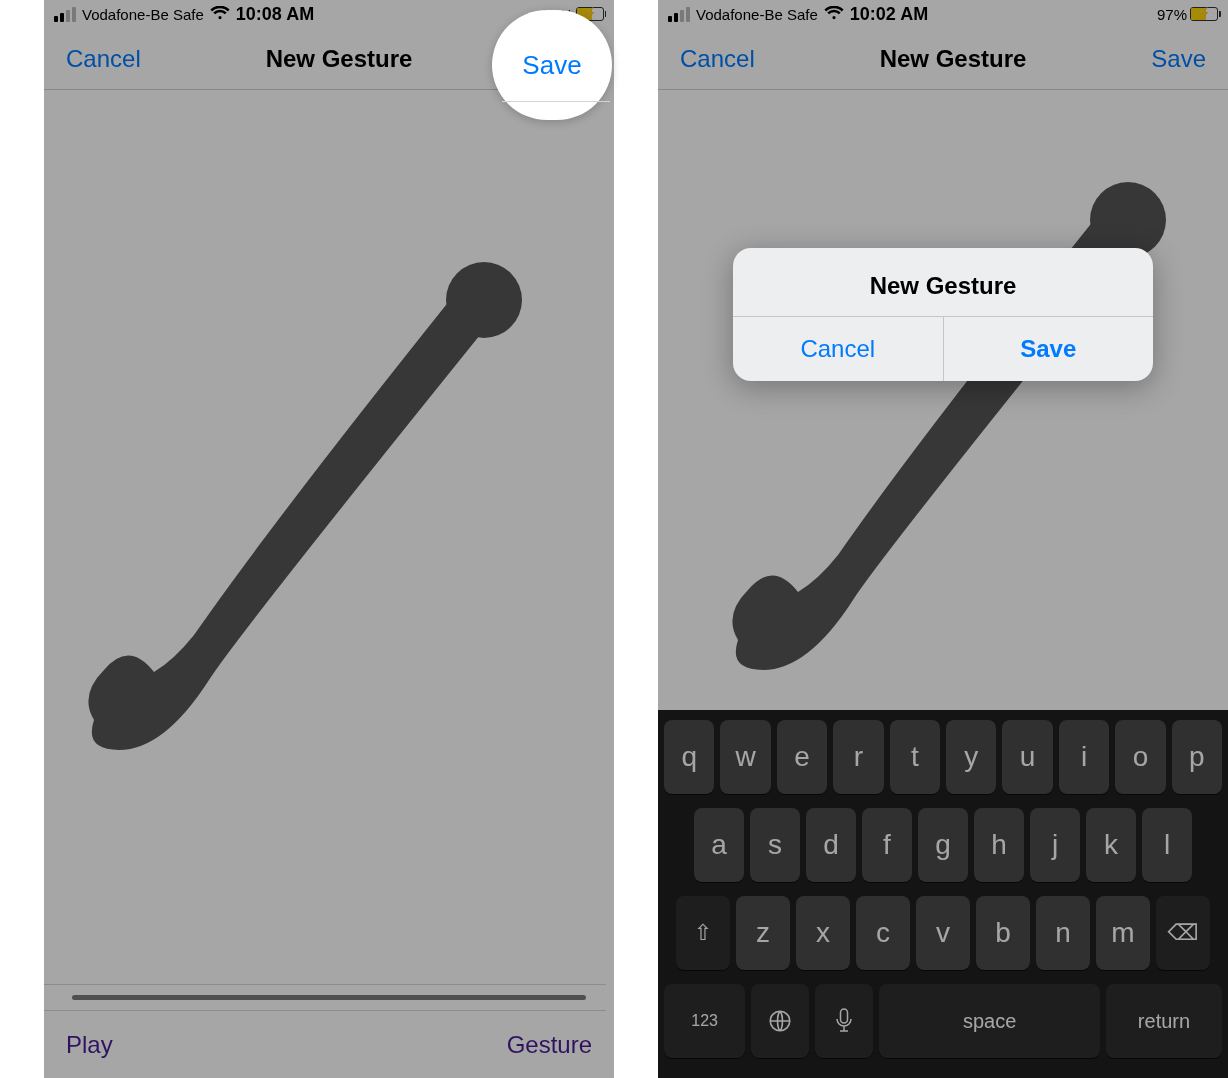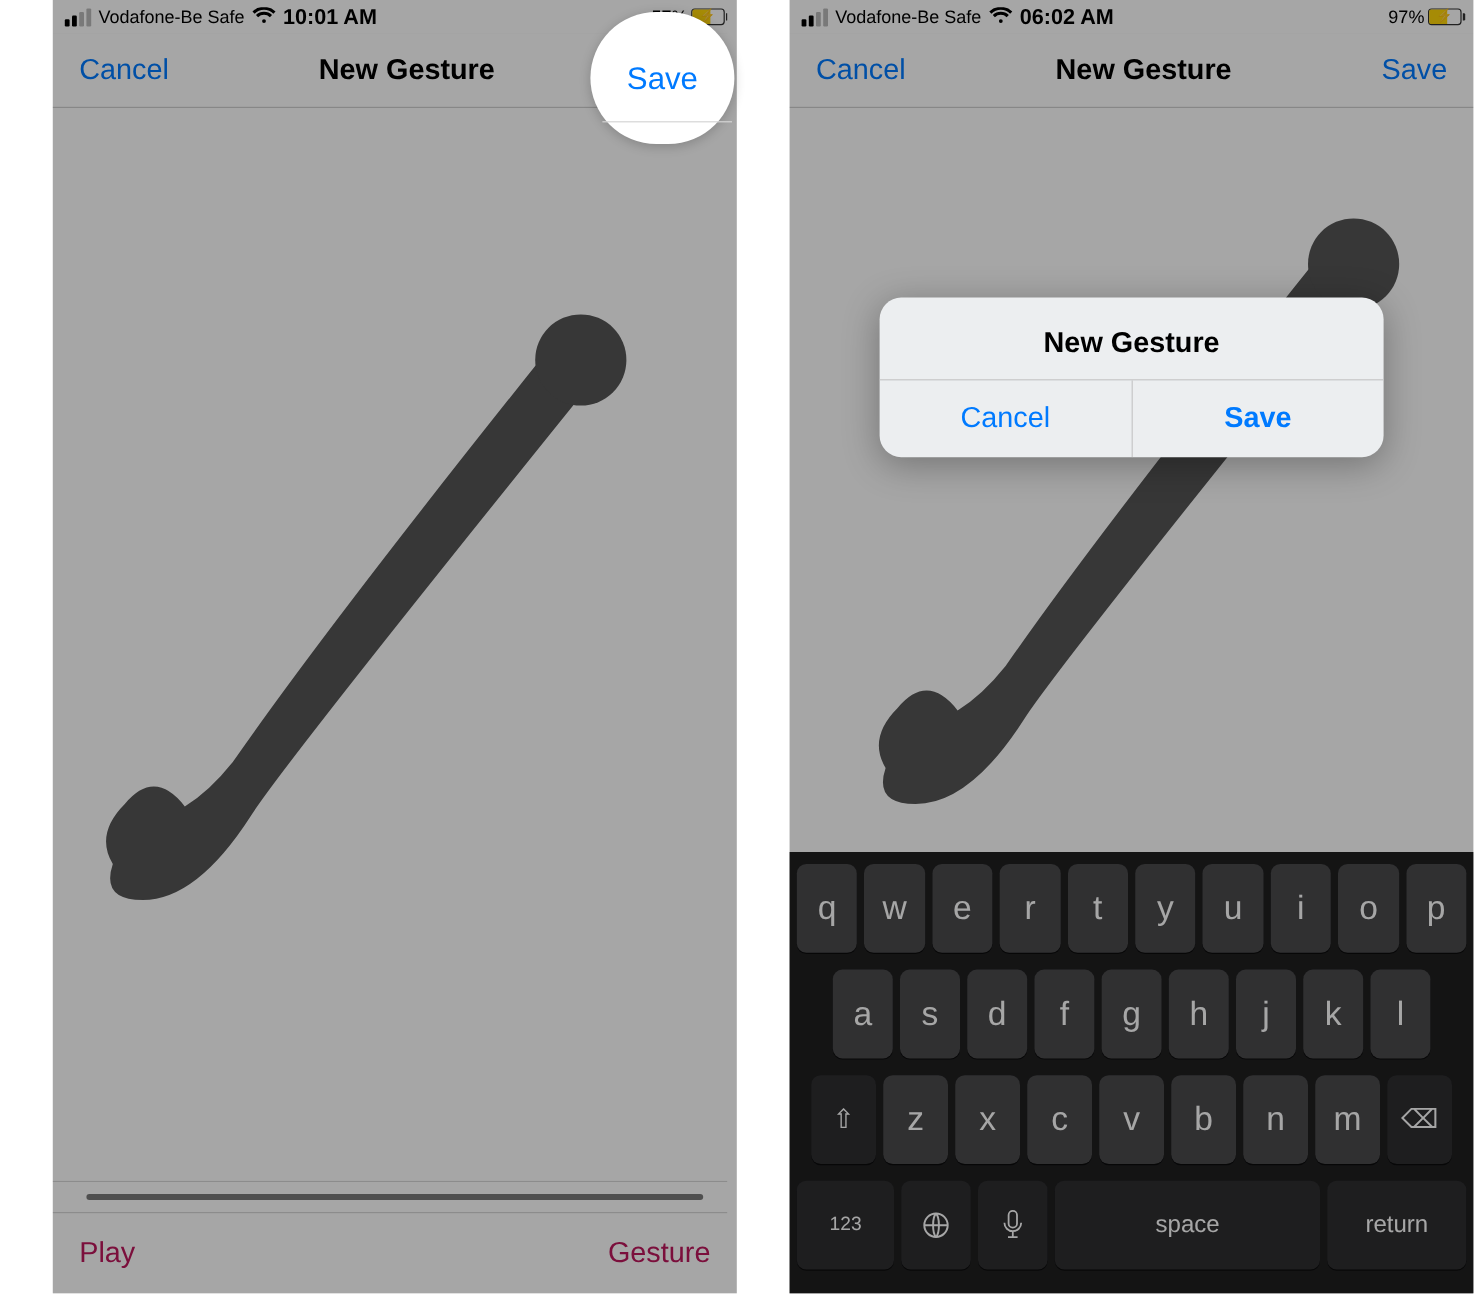--- a/index.html
+++ b/index.html
@@ -88,21 +88,21 @@
   }
   .scrub .track{
     width:100%; height:5px; background:#7a7a7a; border-radius:3px;
   }
   
   .toolbar {
     height:68px; background:#fff; display:flex; align-items:center; justify-content:space-between;
     padding:0 22px;
     border-top:1px solid #d8d8d8;
   }
-  .tool-btn { color:#be185d; font-size:24px;}
+  .tool-btn { color:#4c1d95; font-size:24px;}
   .phone-inner { display:flex; flex-direction:column; height:100%;}
   
   .hlcircle {
     position:absolute; width:120px; height:110px; border-radius:60px;
     background:#fff; z-index:60;
     top:10px; right:2px;
     box-shadow:0 2px 10px rgba(0,0,0,0.2);
     display:flex; align-items:center; justify-content:center;
   }
   .hlcircle .nav-btn{ font-size:26px; font-weight:400;}
@@ -177,21 +177,21 @@
             <span class="sb2 on"></span>
             <span class="sb3"></span>
             <span class="sb4"></span>
         </span>
         <span class="carrier">Vodafone-Be Safe</span>
         <span>
           <svg class="wifi" viewBox="0 0 20 14">
               <path d="M10 13.2a1.6 1.6 0 100-3.2 1.6 1.6 0 000 3.2zM3.3 6.5a9.5 9.5 0 0113.4 0l-1.8 1.8a7 7 0 00-9.8 0zM.4 3.6a13.6 13.6 0 0119.2 0L17.8 5.4a11 11 0 00-15.6 0z" fill="#000"></path>
             </svg>
         </span>
-        <span class="time">10:01 AM</span>
+        <span class="time">10:08 AM</span>
       </div>
       <div class="sb-spacer"></div>
       <div class="sb-right battery-wrap">
         <span class="batt-pct">57%</span>
         <span class="battery">
           <span class="fill" style="width:57%"></span>
             <span class="bolt">⚡</span>
         </span>
       </div>
     </div>
@@ -230,21 +230,21 @@
             <span class="sb2 on"></span>
             <span class="sb3"></span>
             <span class="sb4"></span>
         </span>
         <span class="carrier">Vodafone-Be Safe</span>
         <span>
           <svg class="wifi" viewBox="0 0 20 14">
               <path d="M10 13.2a1.6 1.6 0 100-3.2 1.6 1.6 0 000 3.2zM3.3 6.5a9.5 9.5 0 0113.4 0l-1.8 1.8a7 7 0 00-9.8 0zM.4 3.6a13.6 13.6 0 0119.2 0L17.8 5.4a11 11 0 00-15.6 0z" fill="#000"></path>
             </svg>
         </span>
-        <span class="time">06:02 AM</span>
+        <span class="time">10:02 AM</span>
       </div>
       <div class="sb-spacer"></div>
       <div class="sb-right battery-wrap">
         <span class="batt-pct">97%</span>
         <span class="battery">
           <span class="fill" style="width:58%"></span>
             <span class="bolt">⚡</span>
         </span>
       </div>
     </div>

